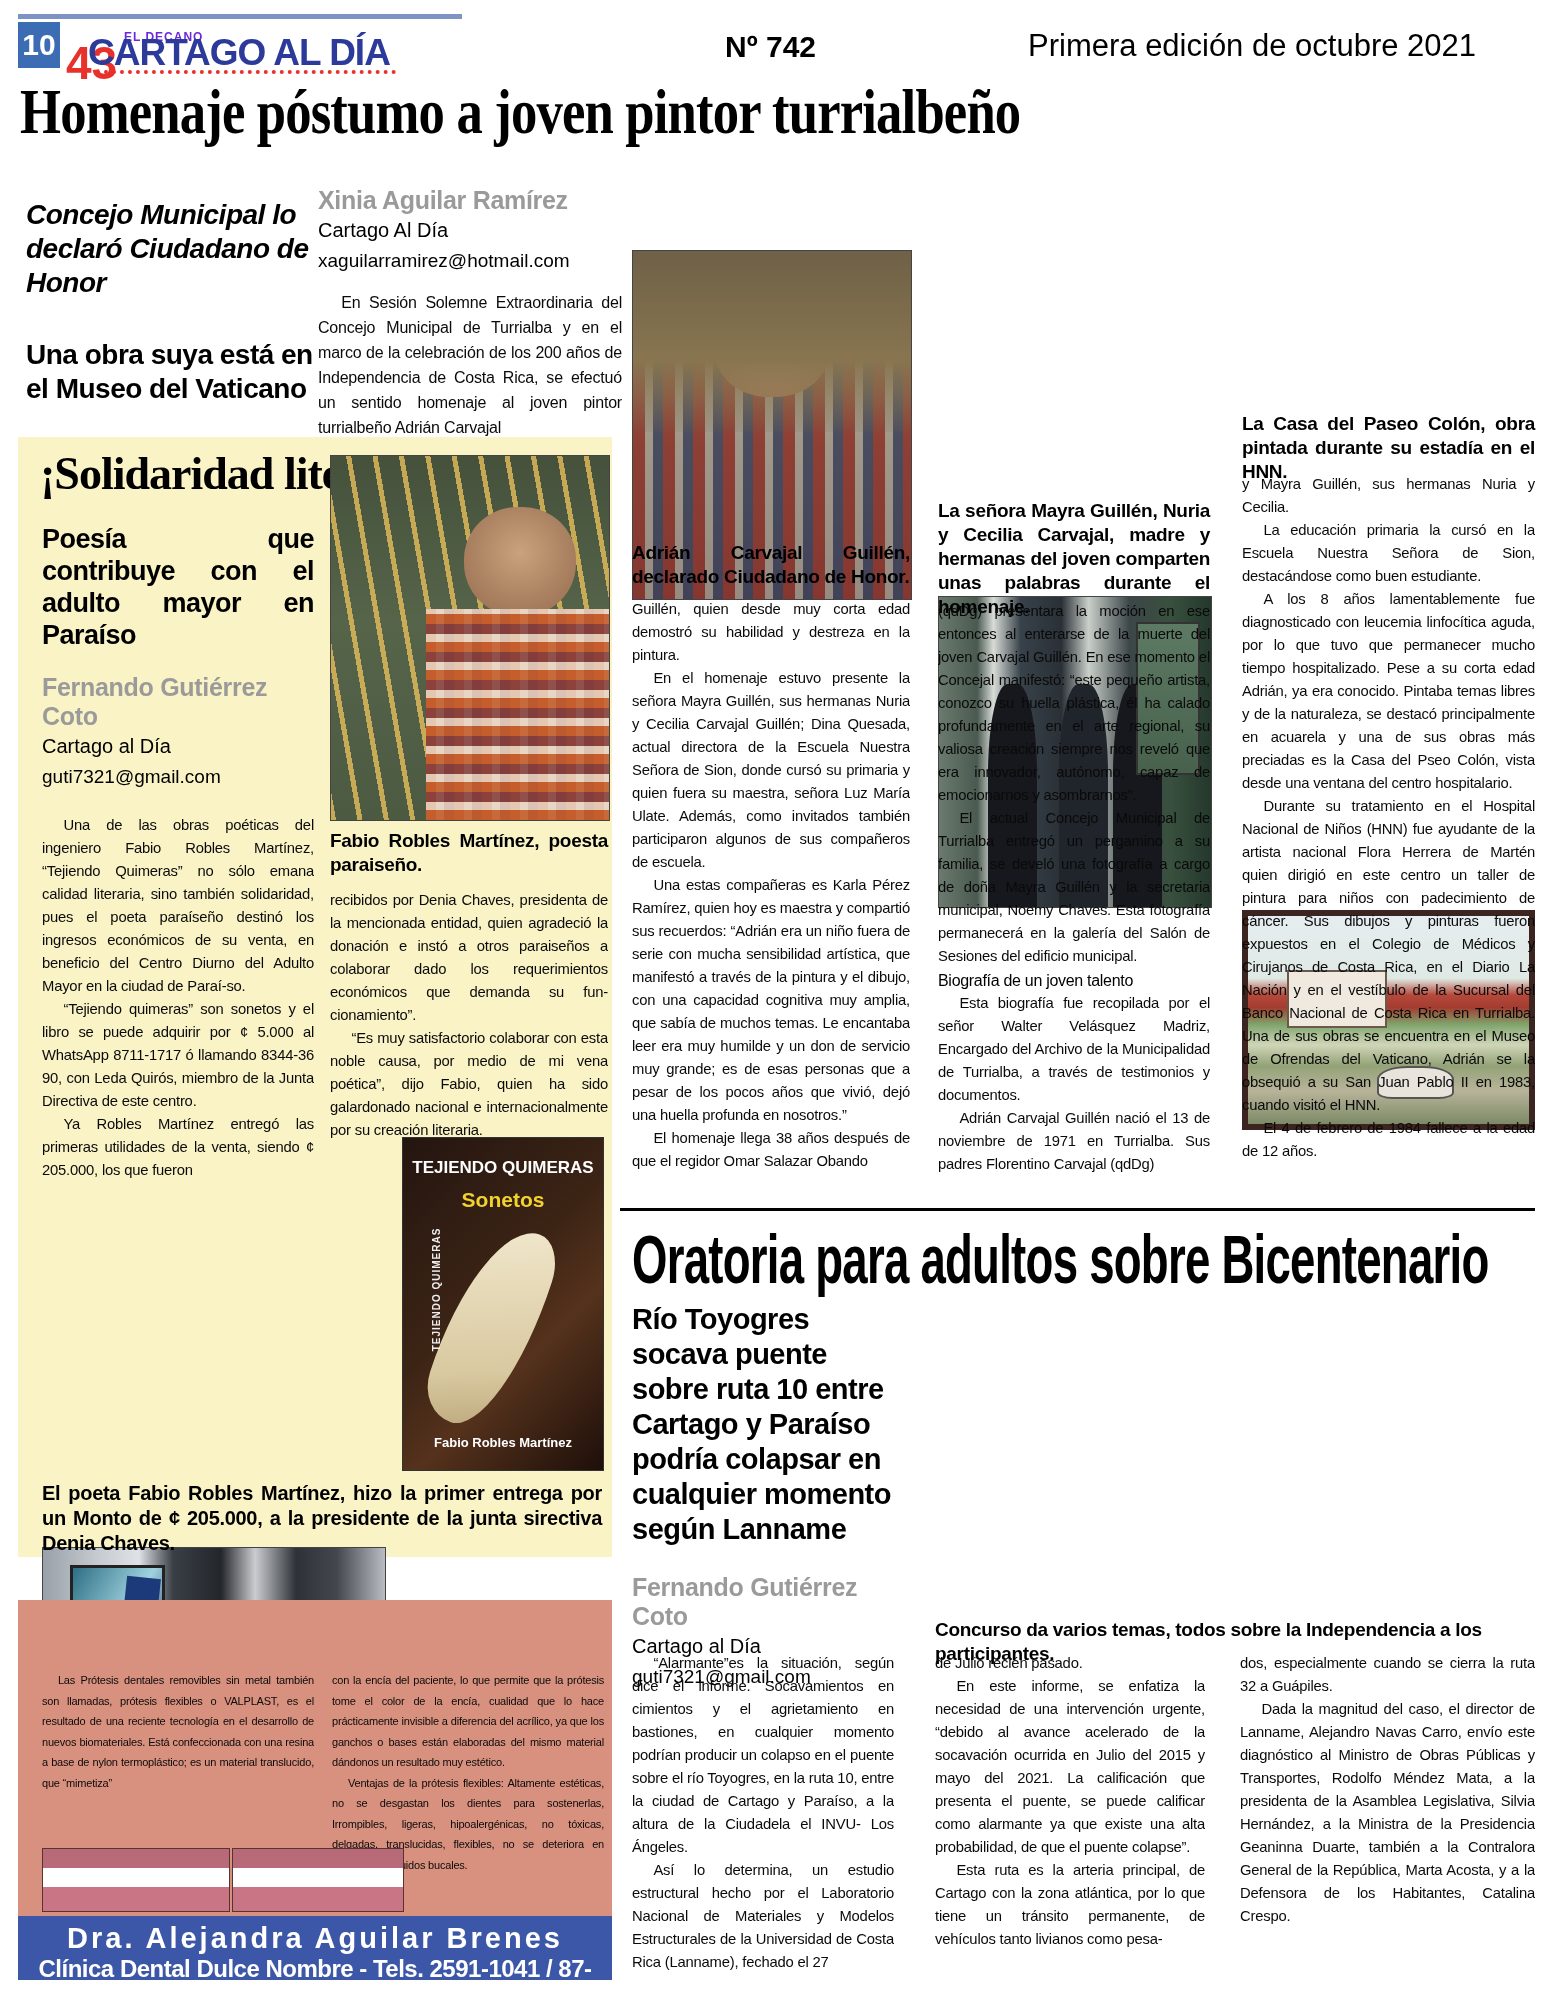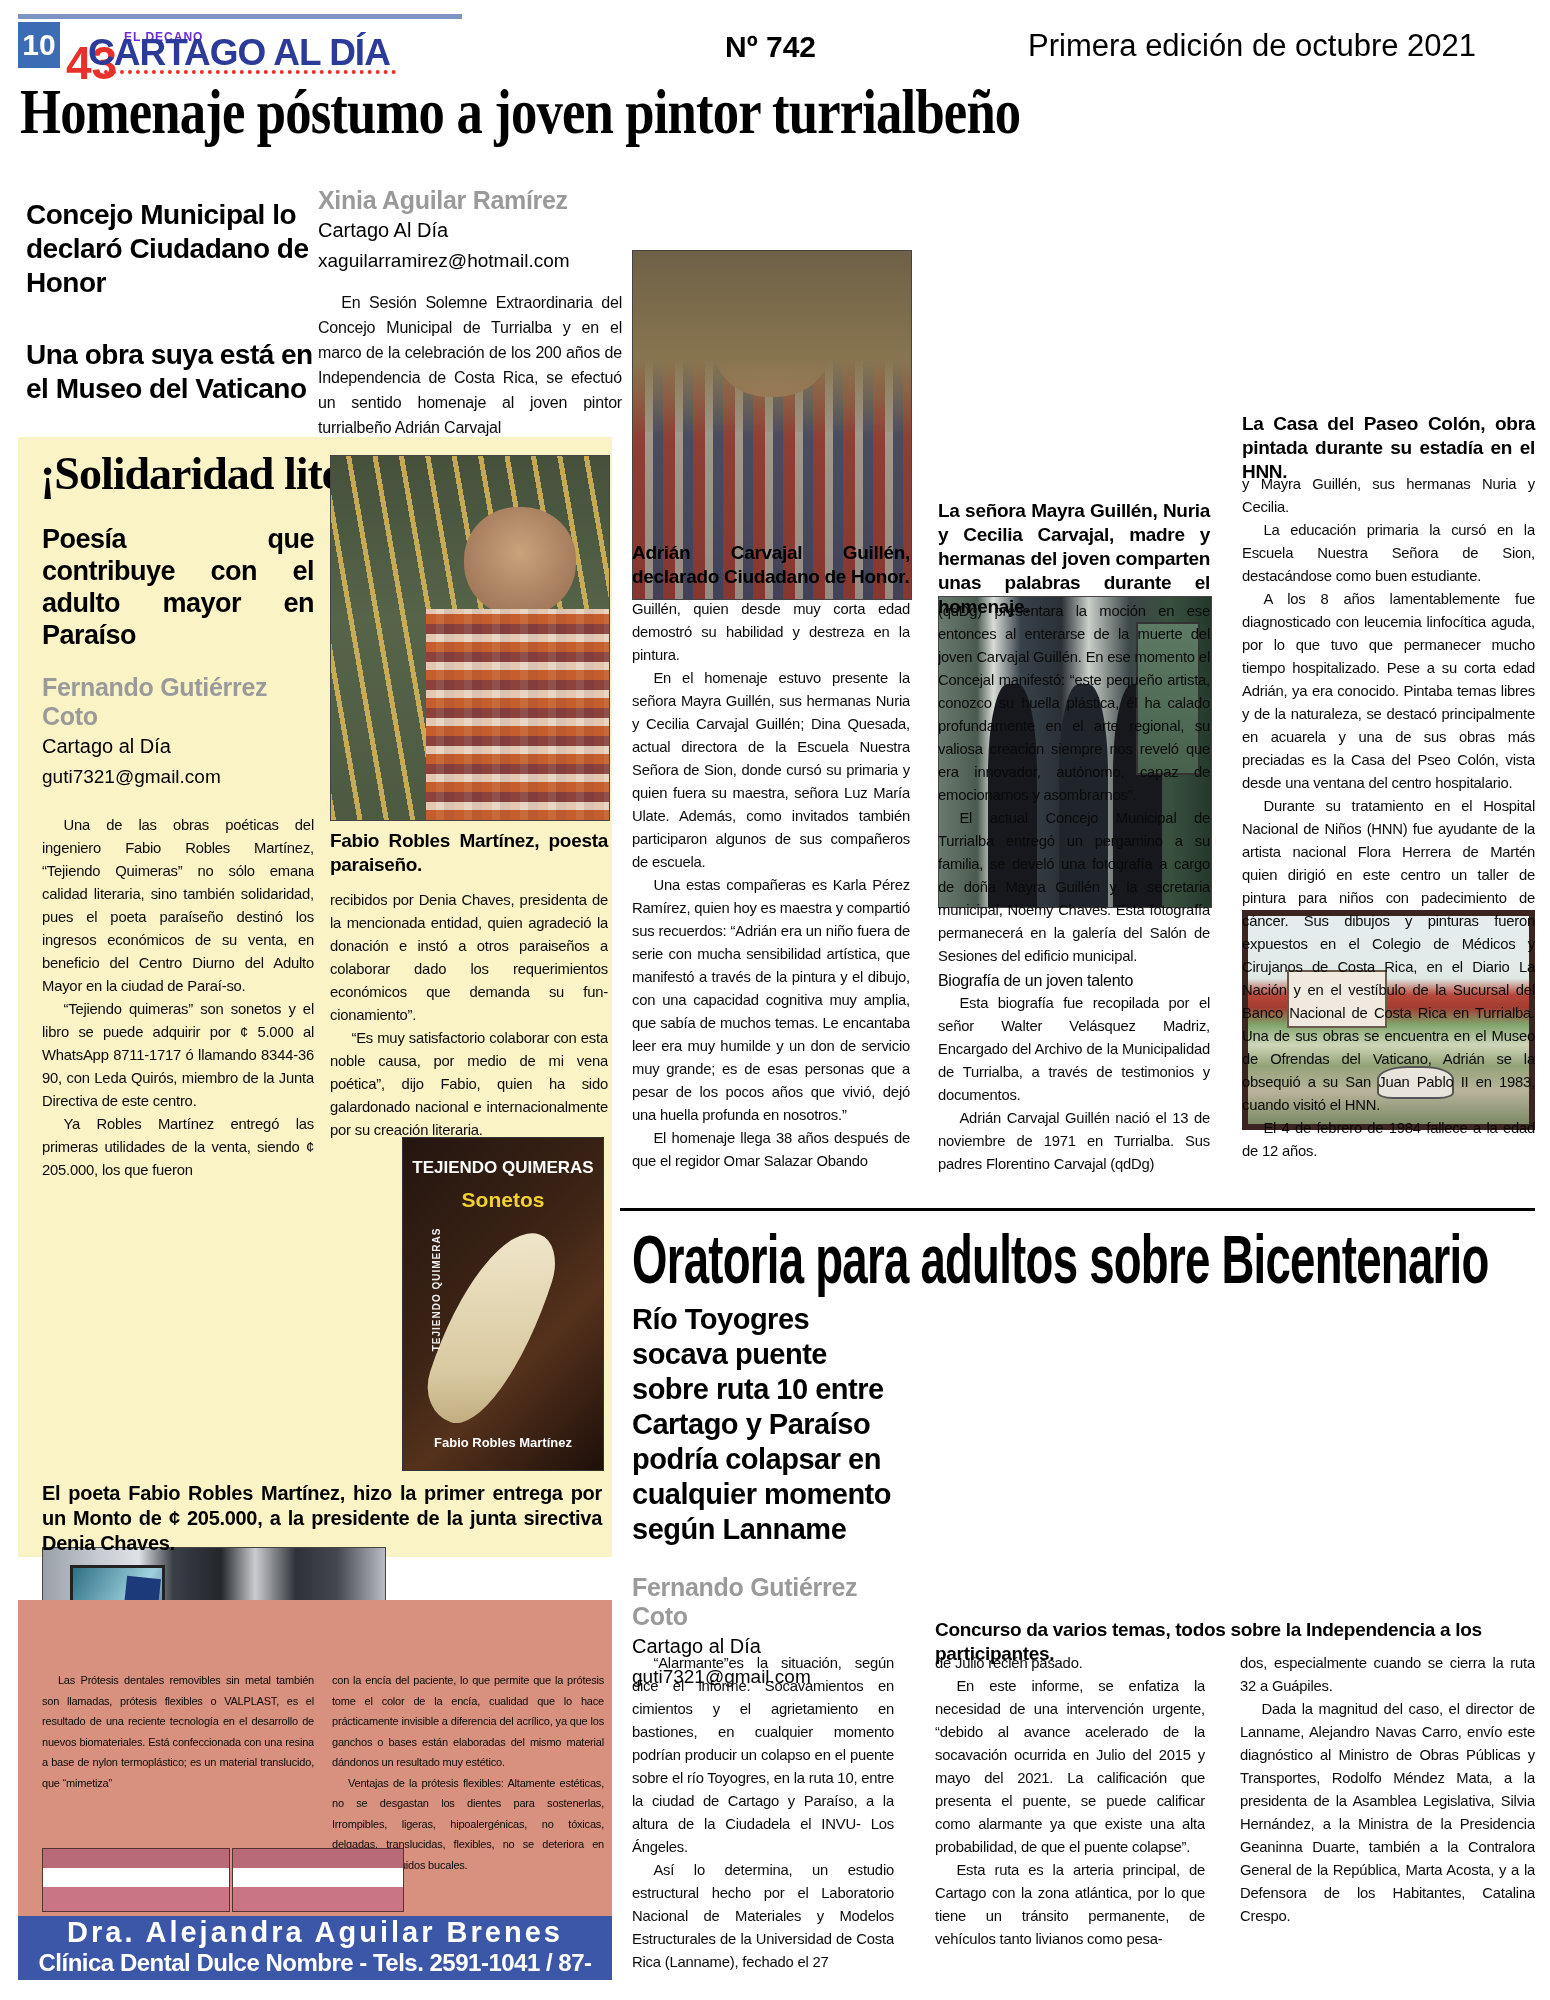--- a/index.html
+++ b/index.html
@@ -81,21 +81,21 @@
   
   .oratoria-rule{background:#000;height:3px;}
   .oratoria-title{font-weight:bold;font-size:60px;letter-spacing:-1px;white-space:nowrap;
       transform:scale(.76,1.15);transform-origin:0 0;}
   .oratoria-deck{font-weight:bold;font-size:29px;line-height:35px;letter-spacing:-0.5px;}
   
   .ad-box{background:#d9917f;}
   .ad-title{font-weight:bold;font-size:33px;letter-spacing:-0.5px;text-align:center;}
   .ad-box .body-text p{font-size:11px;line-height:20.5px;}
   .ad-bar{background:#3d57a8;color:#fff;text-align:center;}
-  .ad-bar .name{font-weight:bold;font-size:29px;letter-spacing:3px;}
+  .ad-bar .name{font-weight:bold;font-size:29px;letter-spacing:3px;padding-top:6px;}
   .ad-bar .info{font-weight:bold;font-size:24px;letter-spacing:-0.5px;}
 </style>
 </head>
 <body>
 
 <div class="page">
 
   <div class="abs top-rule" style="left:18px;top:14px;width:444px;"></div>
   <div class="abs pagenum-box" style="left:18px;top:22px;width:42px;height:46px;">
     <span>10</span>
@@ -104,21 +104,21 @@
     <span class="el-decano">EL DECANO</span>
     <span class="num43">43</span>
     <div class="brand" style="margin-top:12px;">CARTAGO AL DÍA</div>
     <div class="dots"></div>
   </div>
   <div class="abs issue" style="left:725px;top:30px;">Nº 742</div>
   <div class="abs edition" style="left:1028px;top:28px;">Primera edición de octubre 2021</div>
 
   <div class="abs headline" style="left:20px;top:76px;">Homenaje póstumo a joven pintor turrialbeño</div>
 
-  <div class="abs deck" style="left:26px;top:198px;width:290px;">Concejo Municipal lo declaró Ciudadano de Honor</div>
+  <div class="abs deck" style="left:26px;top:198px;width:290px;font-style:italic;">Concejo Municipal lo declaró Ciudadano de Honor</div>
   <div class="abs deck" style="left:26px;top:338px;width:300px;">Una obra suya está en el Museo del Vaticano</div>
 
   <div class="abs" style="left:318px;top:186px;width:304px;">
     <div class="byline-name">Xinia Aguilar Ramírez</div>
     <div class="byline-org">Cartago Al Día</div>
     <div class="byline-email">xaguilarramirez@hotmail.com</div>
     <div class="body-text intro" style="margin-top:18px;">
         <p>En Sesión Solemne Extraordinaria del Concejo Municipal de Turrialba y en el marco de la celebración de los 200 años de Independencia de Costa Rica, se efectuó un sentido homenaje al joven pintor turrialbeño Adrián Carvajal</p>
       </div>
   </div>

